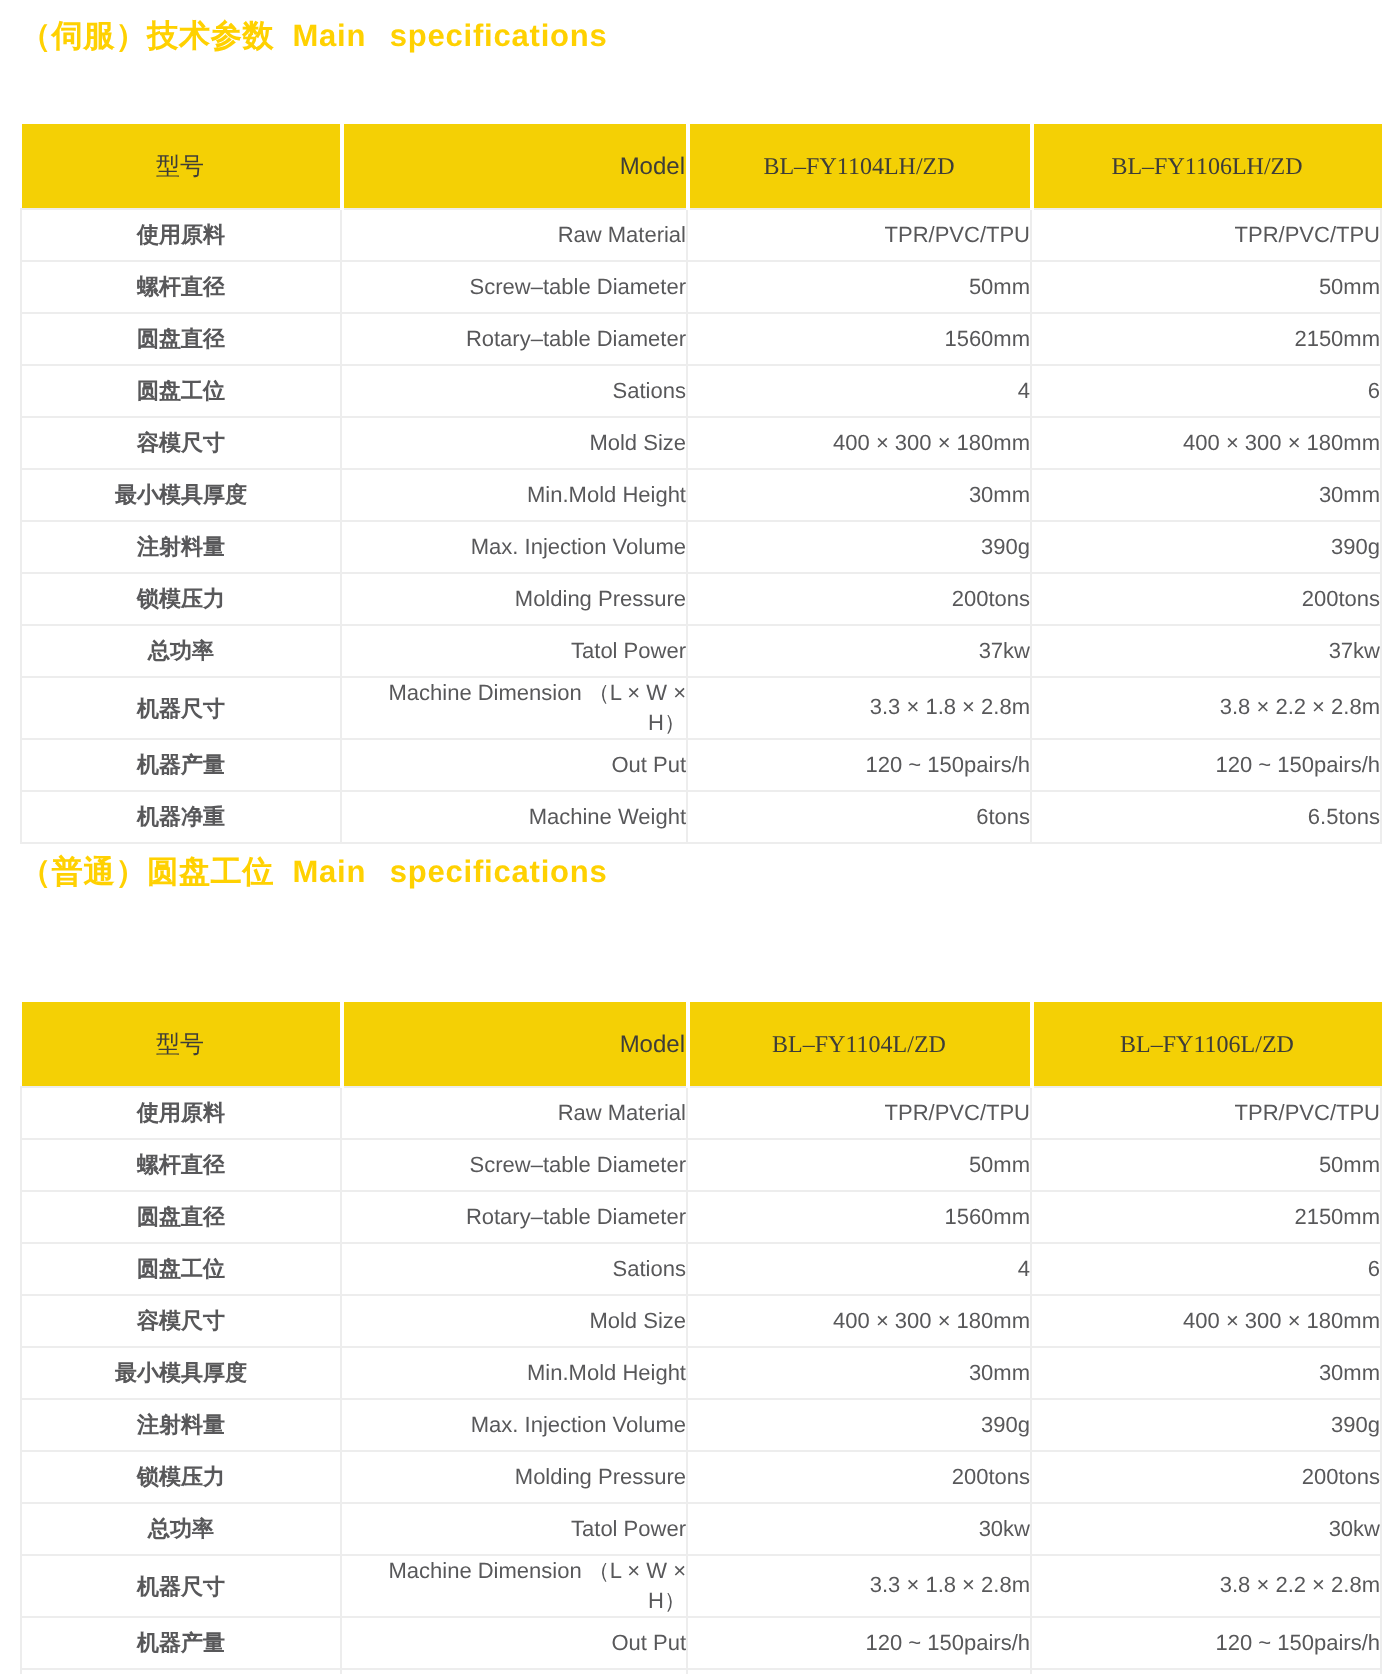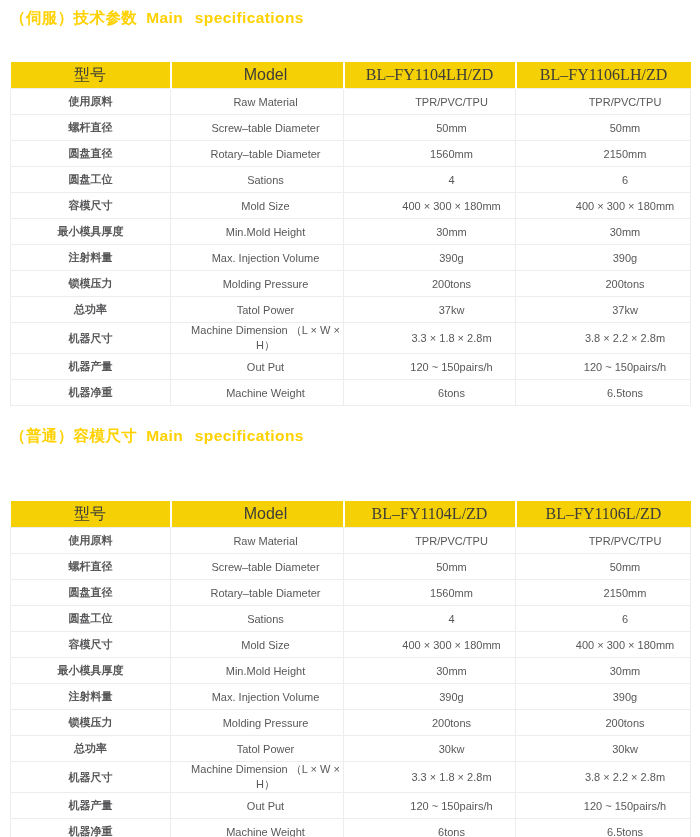--- a/index.html
+++ b/index.html
@@ -10,27 +10,27 @@
   .sec-title .en{margin-left:9px;word-spacing:7px;}
   .t1{top:8px;}
   .t2{top:426px;}
 
   table.spec{position:absolute;left:10px;width:680px;border-collapse:collapse;table-layout:fixed;
              font-size:11px;color:var(--body-text,#58585A);}
   .tbl1{top:62px;}
   .tbl2{top:501px;}
 
   table.spec th{background:var(--header-bg,#F4D005);color:var(--header-text,#3E3D38);
-                font-weight:normal;height:26px;font-size:16px;border-left:2px solid #fff;padding:0;}
+                font-weight:normal;height:42px;font-size:12px;border-left:2px solid #fff;padding:0;}
   table.spec th:first-child{border-left:none;}
   table.spec td{height:25px;border:1px solid var(--border-color,#EDEDED);padding:0;background:#fff;}
 
   .c0{text-align:center;font-weight:bold;}
-  .c1{text-align:center;padding-left:17px !important;}
-  td.c2,td.c3{text-align:center;padding-left:44px !important;}
+  .c1{text-align:right;padding-left:17px !important;}
+  td.c2,td.c3{text-align:right;padding-left:44px !important;}
   th.c2,th.c3{text-align:center;font-family:Liberation Serif, serif;}
 </style>
 </head>
 <body>
 
 <div>
 
   <h2 class="sec-title t1">
     <span>（伺服）技术参数</span><span class="en">Main specifications</span>
   </h2>
@@ -120,21 +120,21 @@
         <tr>
           <td class="c0">机器净重</td>
           <td class="c1">Machine Weight</td>
           <td class="c2">6tons</td>
           <td class="c3">6.5tons</td>
         </tr>
       </tbody>
   </table>
 
   <h2 class="sec-title t2">
-    <span>（普通）容模尺寸</span><span class="en">Main specifications</span>
+    <span>（普通）圆盘工位</span><span class="en">Main specifications</span>
   </h2>
 
   <table class="spec tbl2">
     <colgroup>
       <col style="width:160px">
         <col style="width:173px">
         <col style="width:172px">
         <col style="width:175px">
     </colgroup>
     <thead>

